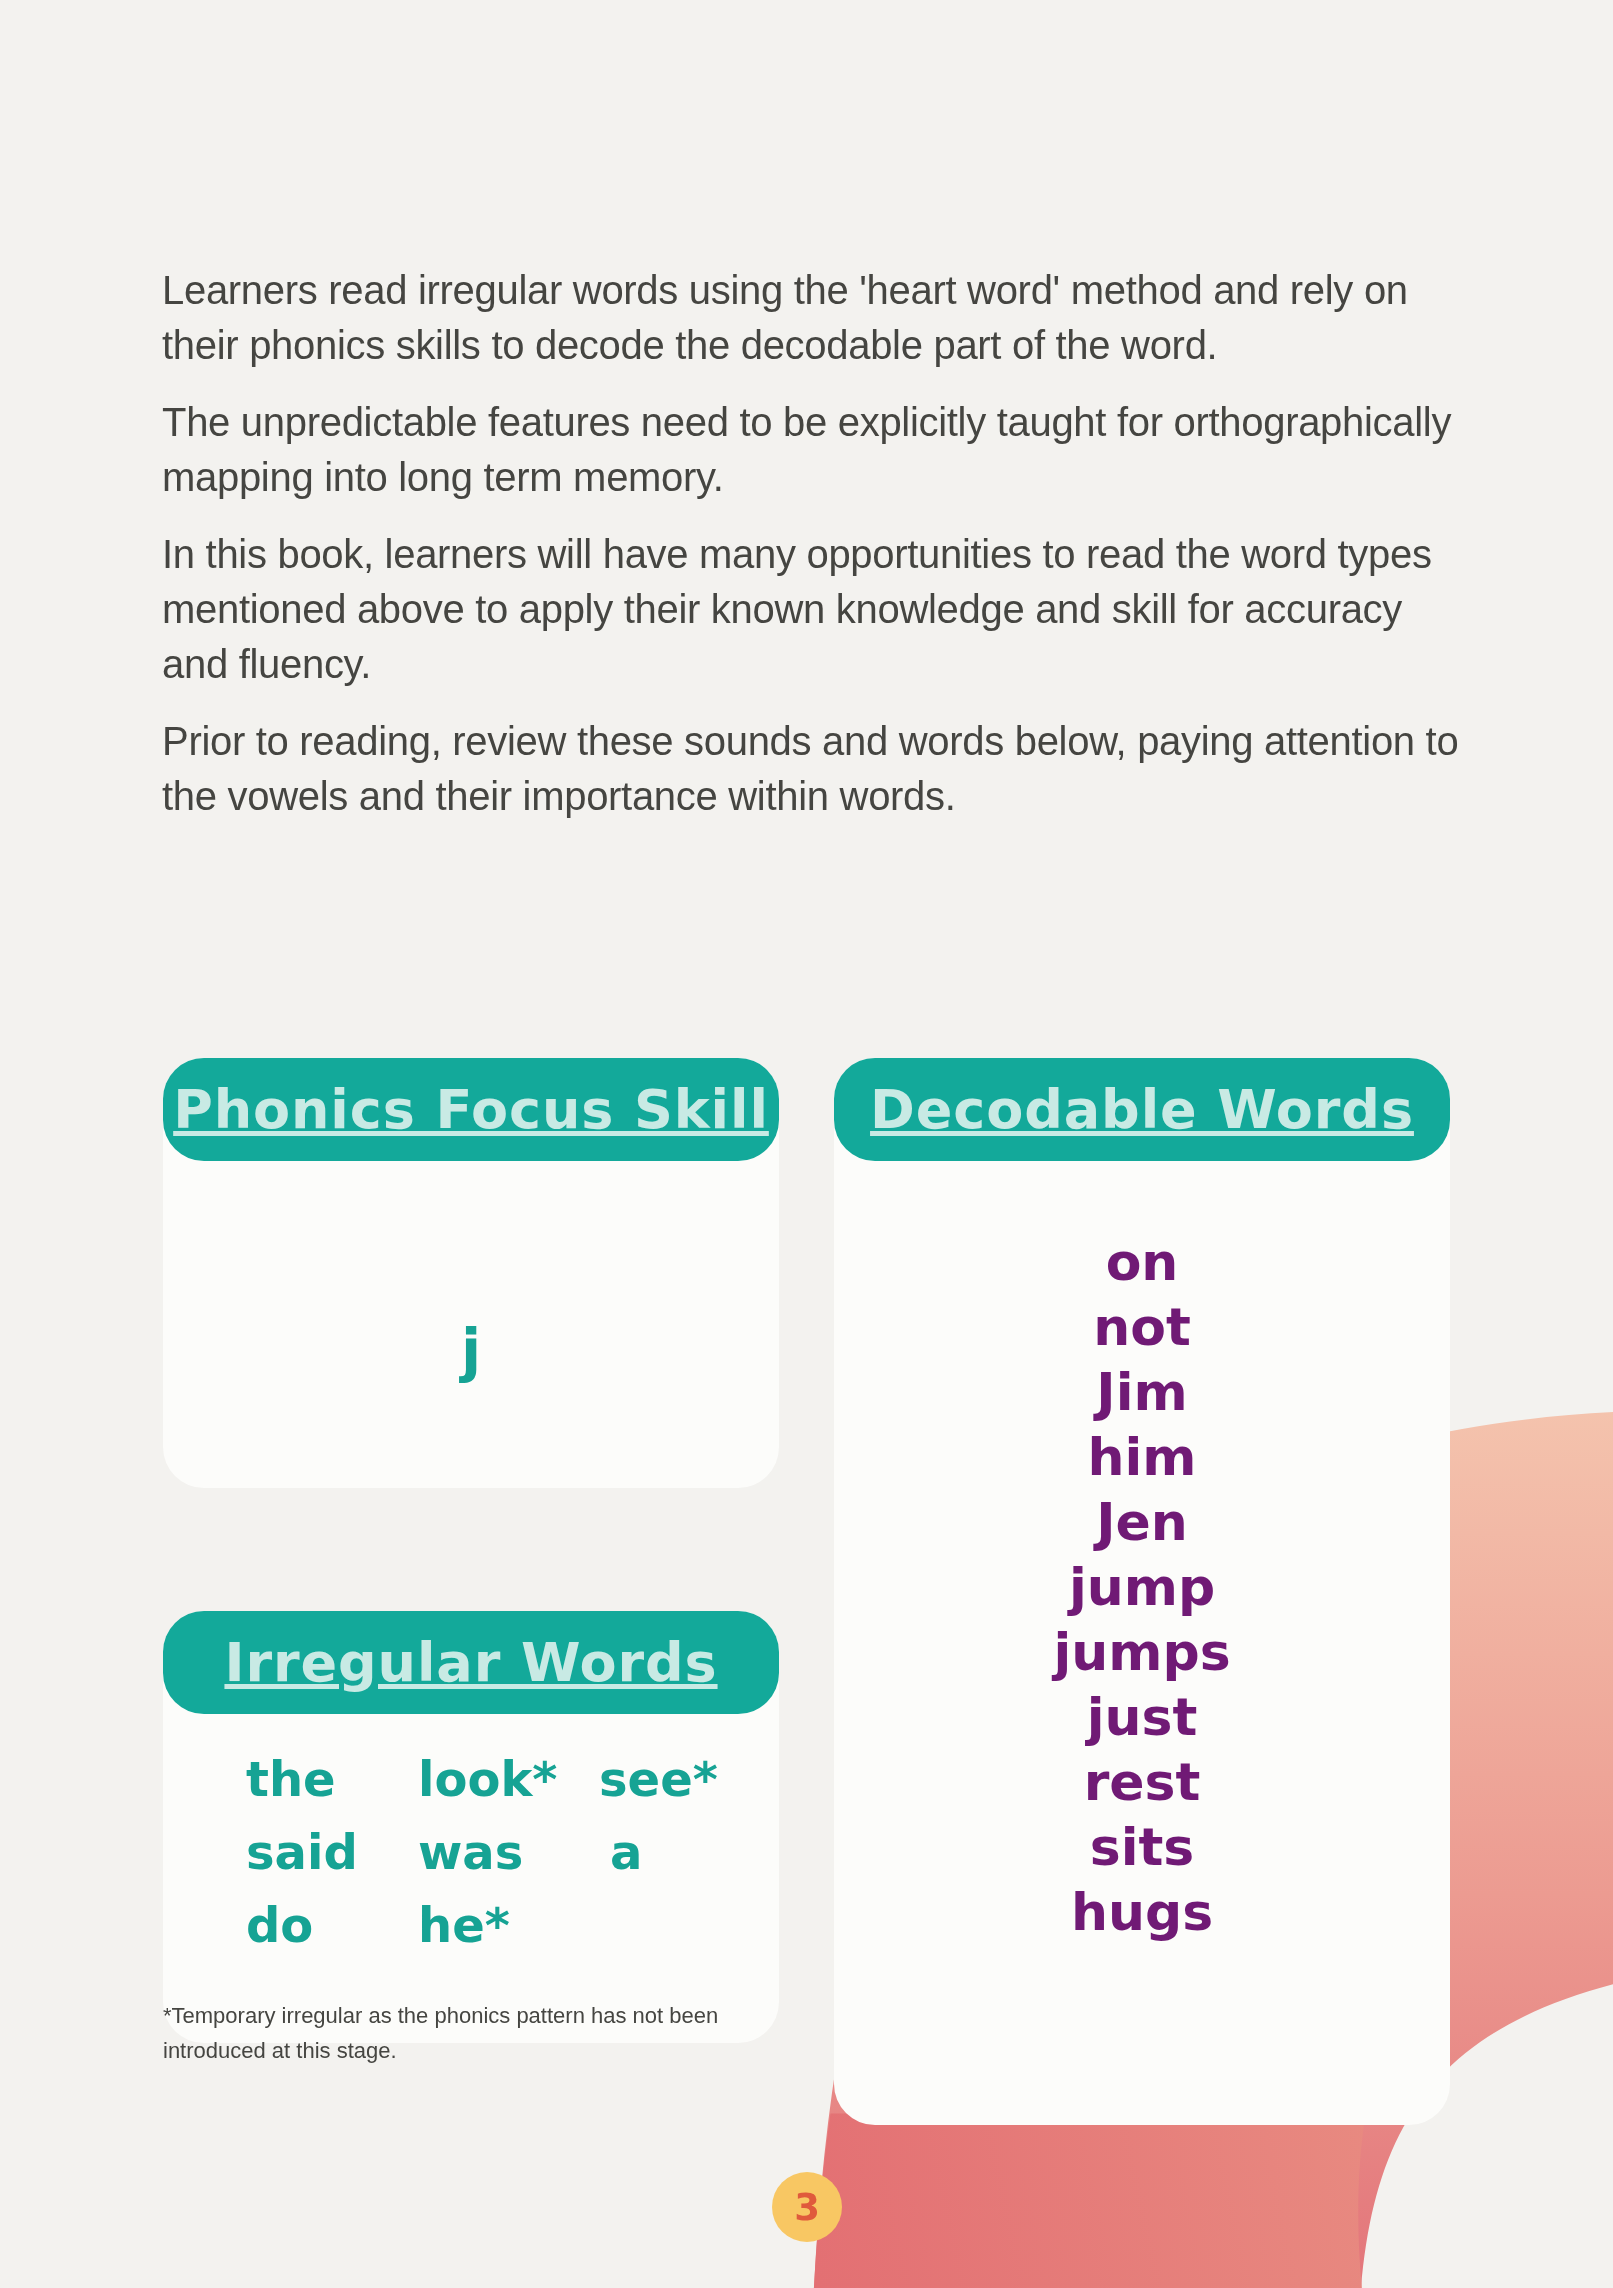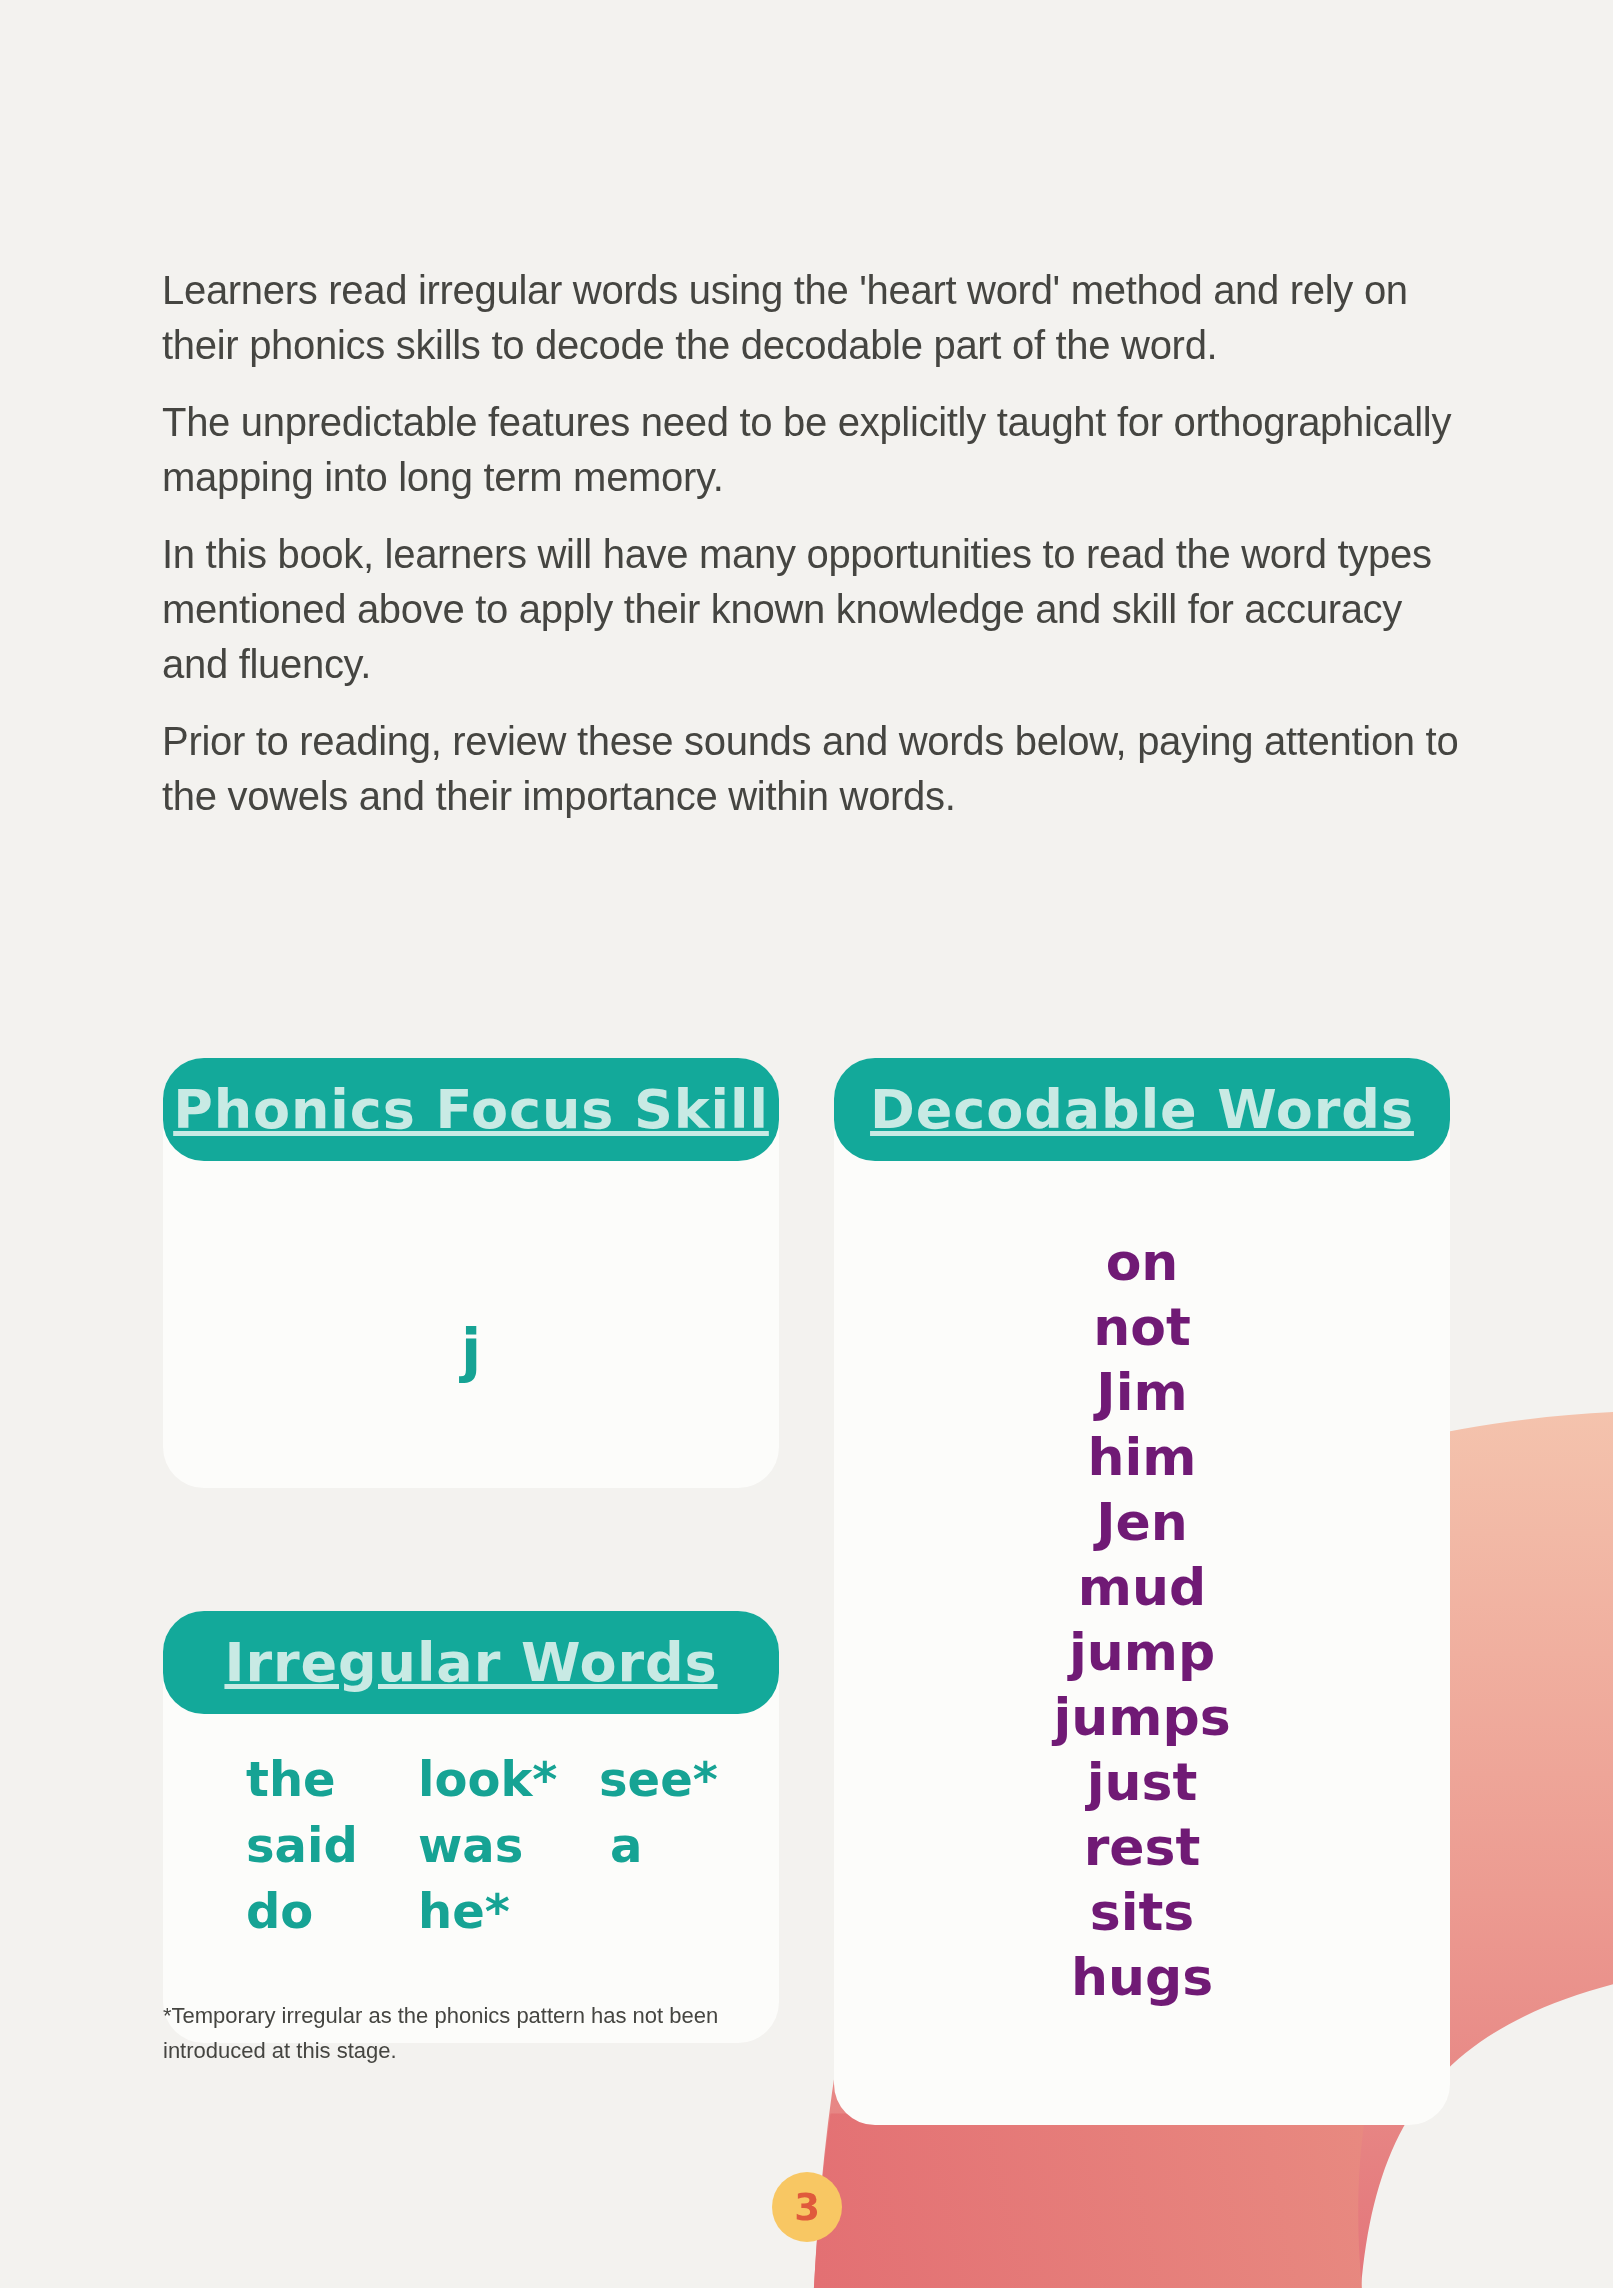--- a/index.html
+++ b/index.html
@@ -40,21 +40,21 @@
     #phonics-card { left: 163px; top: 1058px; width: 616px; height: 430px; }
     .focus-letter {
       position: absolute; left: 0; right: 0; top: 258px; text-align: center;
       color: #16a394; font-weight: bold; font-size: 59px;
       font-family: "DejaVu Sans", sans-serif;
     }
     #irregular-card { left: 163px; top: 1611px; width: 616px; height: 432px; }
     .irr-grid {
       position: absolute; left: 83px; top: 138px;
       display: grid; grid-template-columns: 172px 181px 129px;
-      row-gap: 5px;
+      row-gap: 12px;
       color: #16a394; font-weight: bold; font-size: 48px;
       font-family: "DejaVu Sans", sans-serif;
       line-height: 61px;
     }
     .irr-grid span.center { padding-left: 11px; }
     .footnote {
       position: absolute; left: 163px; top: 1998px; width: 591px;
       z-index: 2;
       color: #454541; font-size: 22px; line-height: 35px;
     }
@@ -124,21 +124,20 @@
 <div class="footnote">*Temporary irregular as the phonics pattern has not been introduced at this stage.</div>
 
 <div class="card" id="decodable-card">
   <div class="card-head">Decodable Words</div>
   <div class="dec-list">
     <div>on</div>
     <div>not</div>
     <div>Jim</div>
     <div>him</div>
     <div>Jen</div>
-    <div>mud</div>
     <div>jump</div>
     <div>jumps</div>
     <div>just</div>
     <div>rest</div>
     <div>sits</div>
     <div>hugs</div>
   </div>
 </div>
 
 <div class="page-num">3</div>

